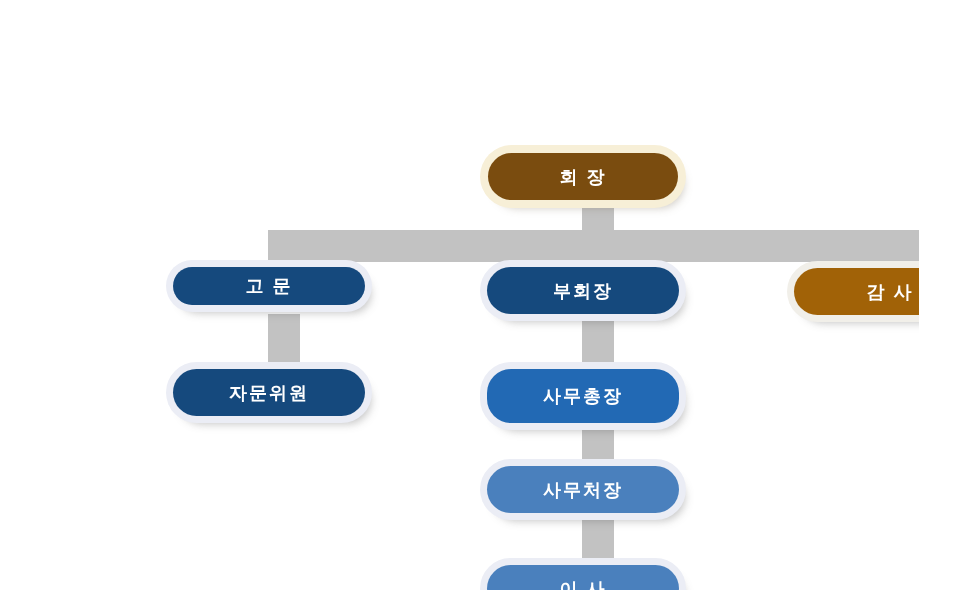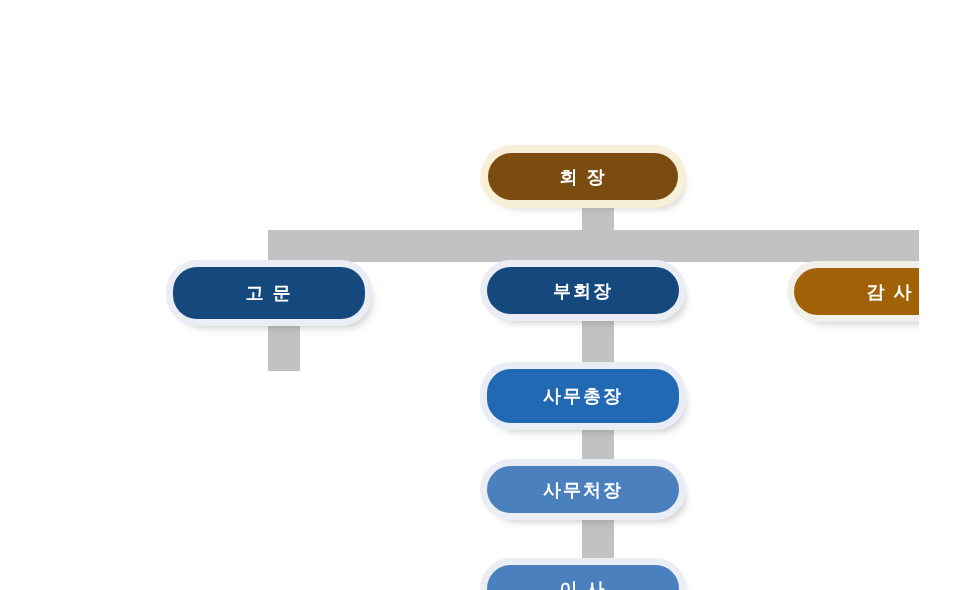--- a/index.html
+++ b/index.html
@@ -34,21 +34,21 @@
     color: #ffffff;
     font-size: 18px;
     font-weight: bold;
     letter-spacing: 2px;
     box-shadow: 0 0 0 7px var(--halo, #ebedf5), 6px 8px 9px rgba(90, 90, 90, 0.35);
   }
   .pill.chairman { box-shadow: 0 0 0 8px var(--halo, #f7efd7), 6px 8px 9px rgba(120, 110, 90, 0.35); }
 
   
   .n-chairman            { left: 392px; top: 57px;  width: 190px; height: 47px; }
-  .n-advisor             { left: 77px;  top: 171px; width: 192px; height: 52px; }
+  .n-advisor             { left: 77px;  top: 171px; width: 192px; height: 38px; }
   .n-vice-chairman       { left: 391px; top: 171px; width: 192px; height: 47px; text-align: right; }
   .n-auditor             { left: 698px; top: 172px; width: 192px; height: 47px; }
   .n-advisory-committee  { left: 77px;  top: 273px; width: 192px; height: 47px; }
   .n-secretary-general   { left: 391px; top: 273px; width: 192px; height: 54px; }
   .n-office-director     { left: 391px; top: 370px; width: 192px; height: 47px; }
   .n-director            { left: 391px; top: 469px; width: 192px; height: 47px; }
 
   
   .c-chair-down     { left: 486px; top: 106px; height: 30px; }
   .c-branch         { left: 172px; top: 134px; width: 623px; }
@@ -84,20 +84,23 @@
   </div>
 
   <div class="pill n-vice-chairman" style="background: rgb(21, 73, 125); --halo: #ebedf5;">
     <span>부회장</span>
   </div>
 
   <div class="pill n-auditor" style="background: #a16207; --halo: #f1efe9;">
     <span>감 사</span>
   </div>
 
+  <div class="pill n-advisory-committee" style="background: rgb(21, 73, 125); --halo: #ebedf5;">
+    <span>자문위원</span>
+  </div>
 
   <div class="pill n-secretary-general" style="background: rgb(34, 105, 180); --halo: #ebedf5;">
     <span>사무총장</span>
   </div>
 
   <div class="pill n-office-director" style="background: rgb(74, 128, 189); --halo: #ebedf5;">
     <span>사무처장</span>
   </div>
 
   <div class="pill n-director" style="background: rgb(74, 128, 189); --halo: #ebedf5;">

